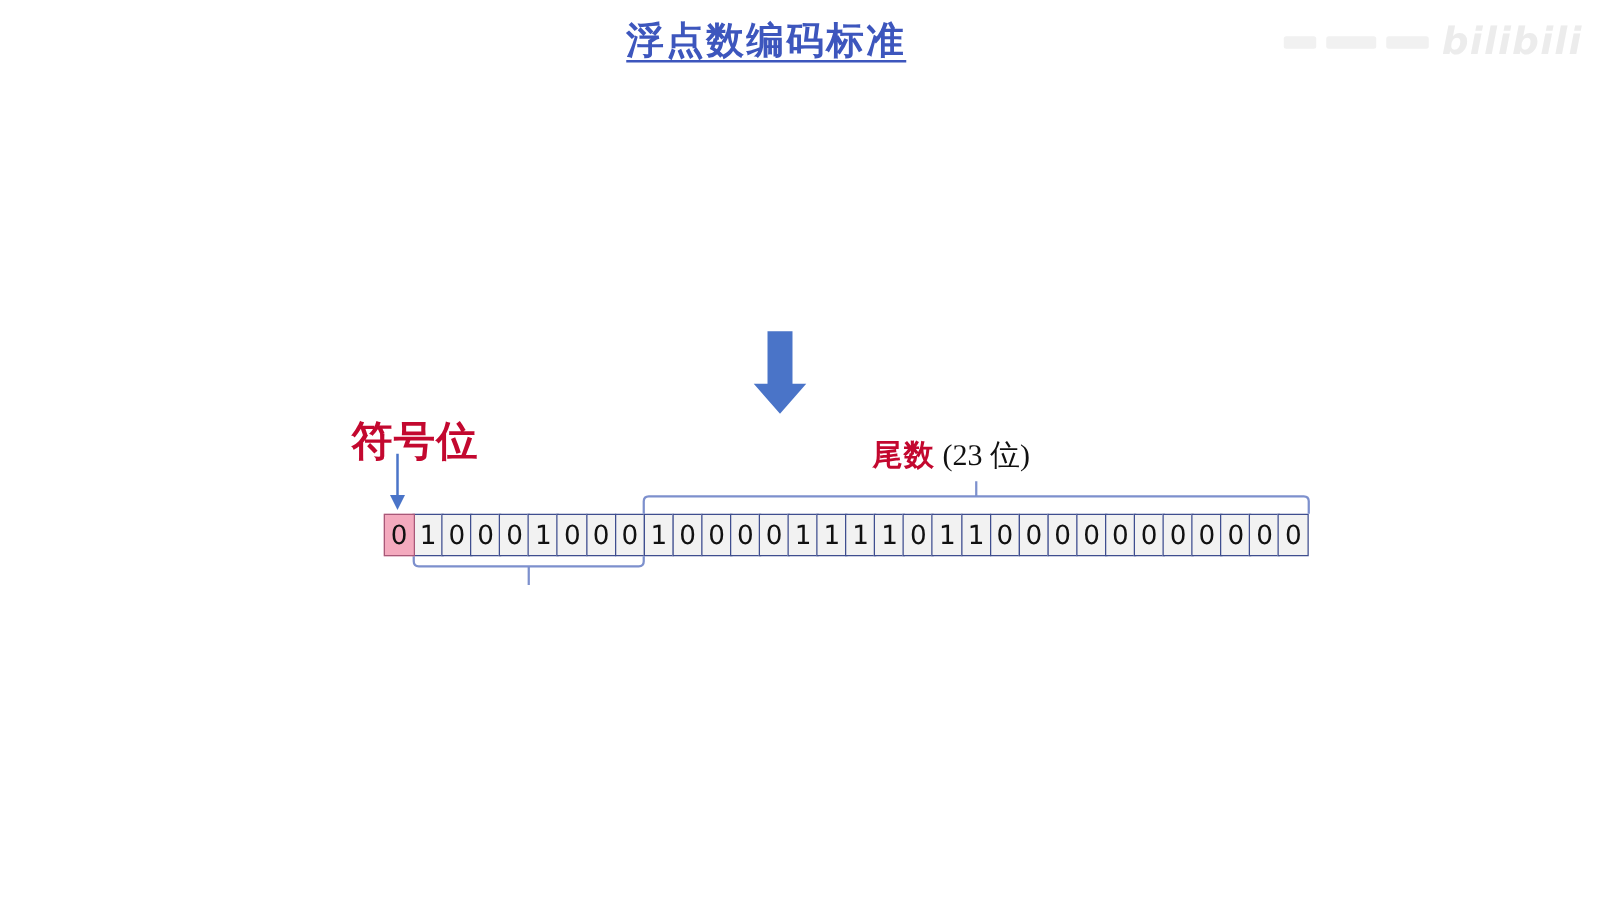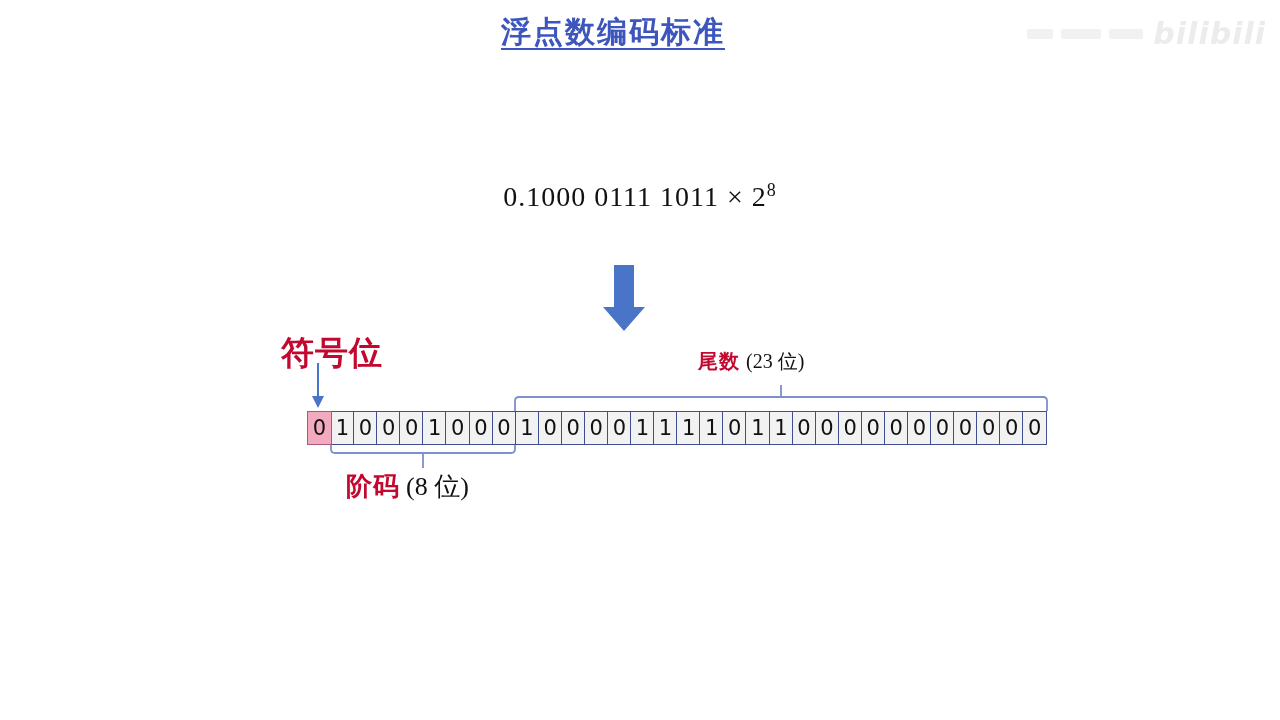--- a/index.html
+++ b/index.html
@@ -59,21 +59,21 @@
   .bit-cell:first-child{margin-left:0;}
   .bit-cell.sign{
     background:var(--sign_cell_bg); border-color:var(--sign_cell_border);
     position:relative; z-index:2;
   }
   
   .mantissa-bracket{position:absolute; left:512px; top:382px;}
   .exponent-bracket{position:absolute; left:328px; top:443px;}
   
   .mantissa-label{
-    position:absolute; left:698px; top:348px; font-size:20px; white-space:nowrap;
+    position:absolute; left:698px; top:348px; font-size:24px; white-space:nowrap;
   }
   .exponent-label{
     position:absolute; left:346px; top:469px; font-size:26px; white-space:nowrap;
   }
   .field-name{color:var(--label_red); font-weight:bold; letter-spacing:1px;}
   .field-size{color:#111; margin-left:6px;}
   
   .laser-dot{
     position:absolute; left:982px; top:593px; width:9px; height:9px; border-radius:50%;
     background:radial-gradient(circle, var(--laser_dot) 0%, rgba(216,27,96,0.55) 45%, rgba(216,27,96,0) 75%);
@@ -89,23 +89,20 @@
 
   <div class="watermark">
     <span class="wm-smudge">
         <i></i>
         <i></i>
         <i></i>
       </span>
     <span class="wm-text">bilibili</span>
   </div>
 
-  <div class="formula">
-    <span>0.1000 0111 1011</span><span class="times">×</span><span>2</span><sup>8</sup>
-  </div>
 
   <svg class="block-arrow" width="48" height="70" viewBox="0 0 48 70">
     <polygon points="14,2 34,2 34,44 45,44 24,68 3,44 14,44" fill="var(--arrow_blue)"></polygon>
   </svg>
 
   <div class="sign-label">符号位</div>
 
   <svg class="sign-pointer" width="24" height="50" viewBox="0 0 24 50">
     <line x1="12" y1="3" x2="12" y2="38" stroke="var(--arrow_blue)" stroke-width="2"></line>
     <polygon points="6,36 18,36 12,48" fill="var(--arrow_blue)"></polygon>
@@ -151,19 +148,16 @@
   </svg>
 
   <svg class="exponent-bracket" width="192" height="30" viewBox="0 0 192 30">
     <path d="M 3 2 L 3 6 Q 3 10 7 10 L 183 10 Q 187 10 187 6 L 187 2 M 95 10 L 95 25" fill="none" stroke="var(--bracket_blue)" stroke-width="1.8"></path>
   </svg>
 
   <div class="mantissa-label">
     <span class="field-name">尾数</span><span class="field-size">(23 位)</span>
   </div>
 
-  <div class="exponent-label">
-    <span class="field-name">阶码</span><span class="field-size">(8 位)</span>
-  </div>
 
   <div class="laser-dot"></div>
 
 </div>
 
 </body></html>

